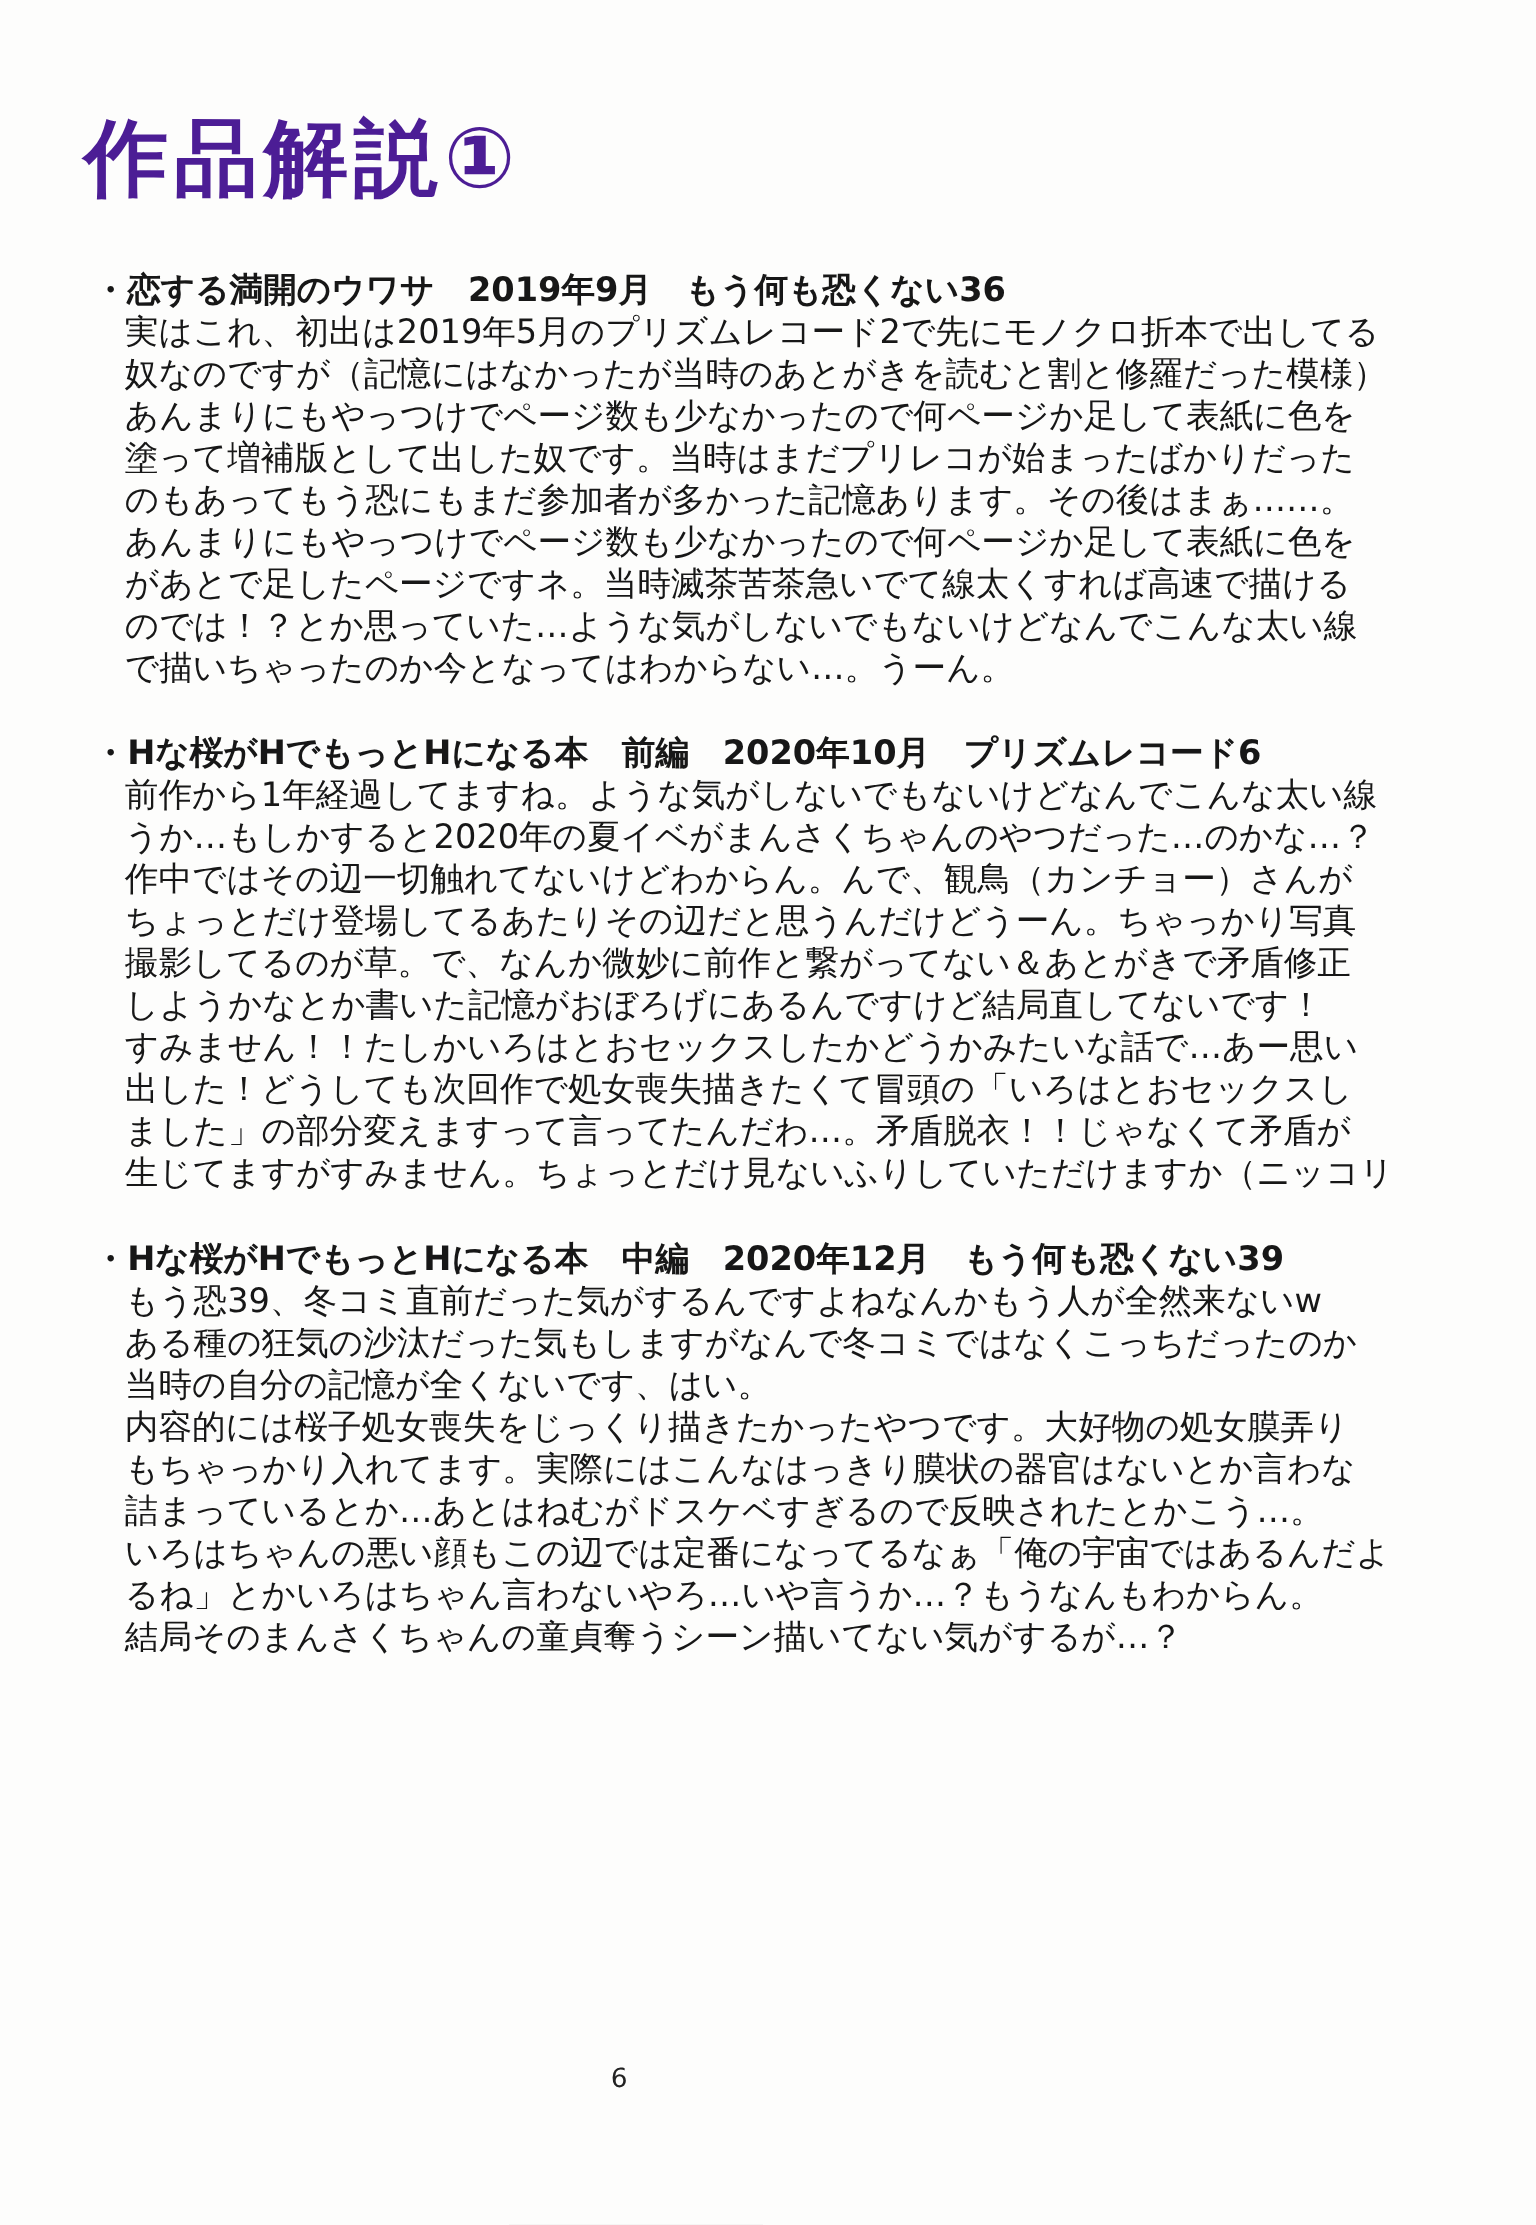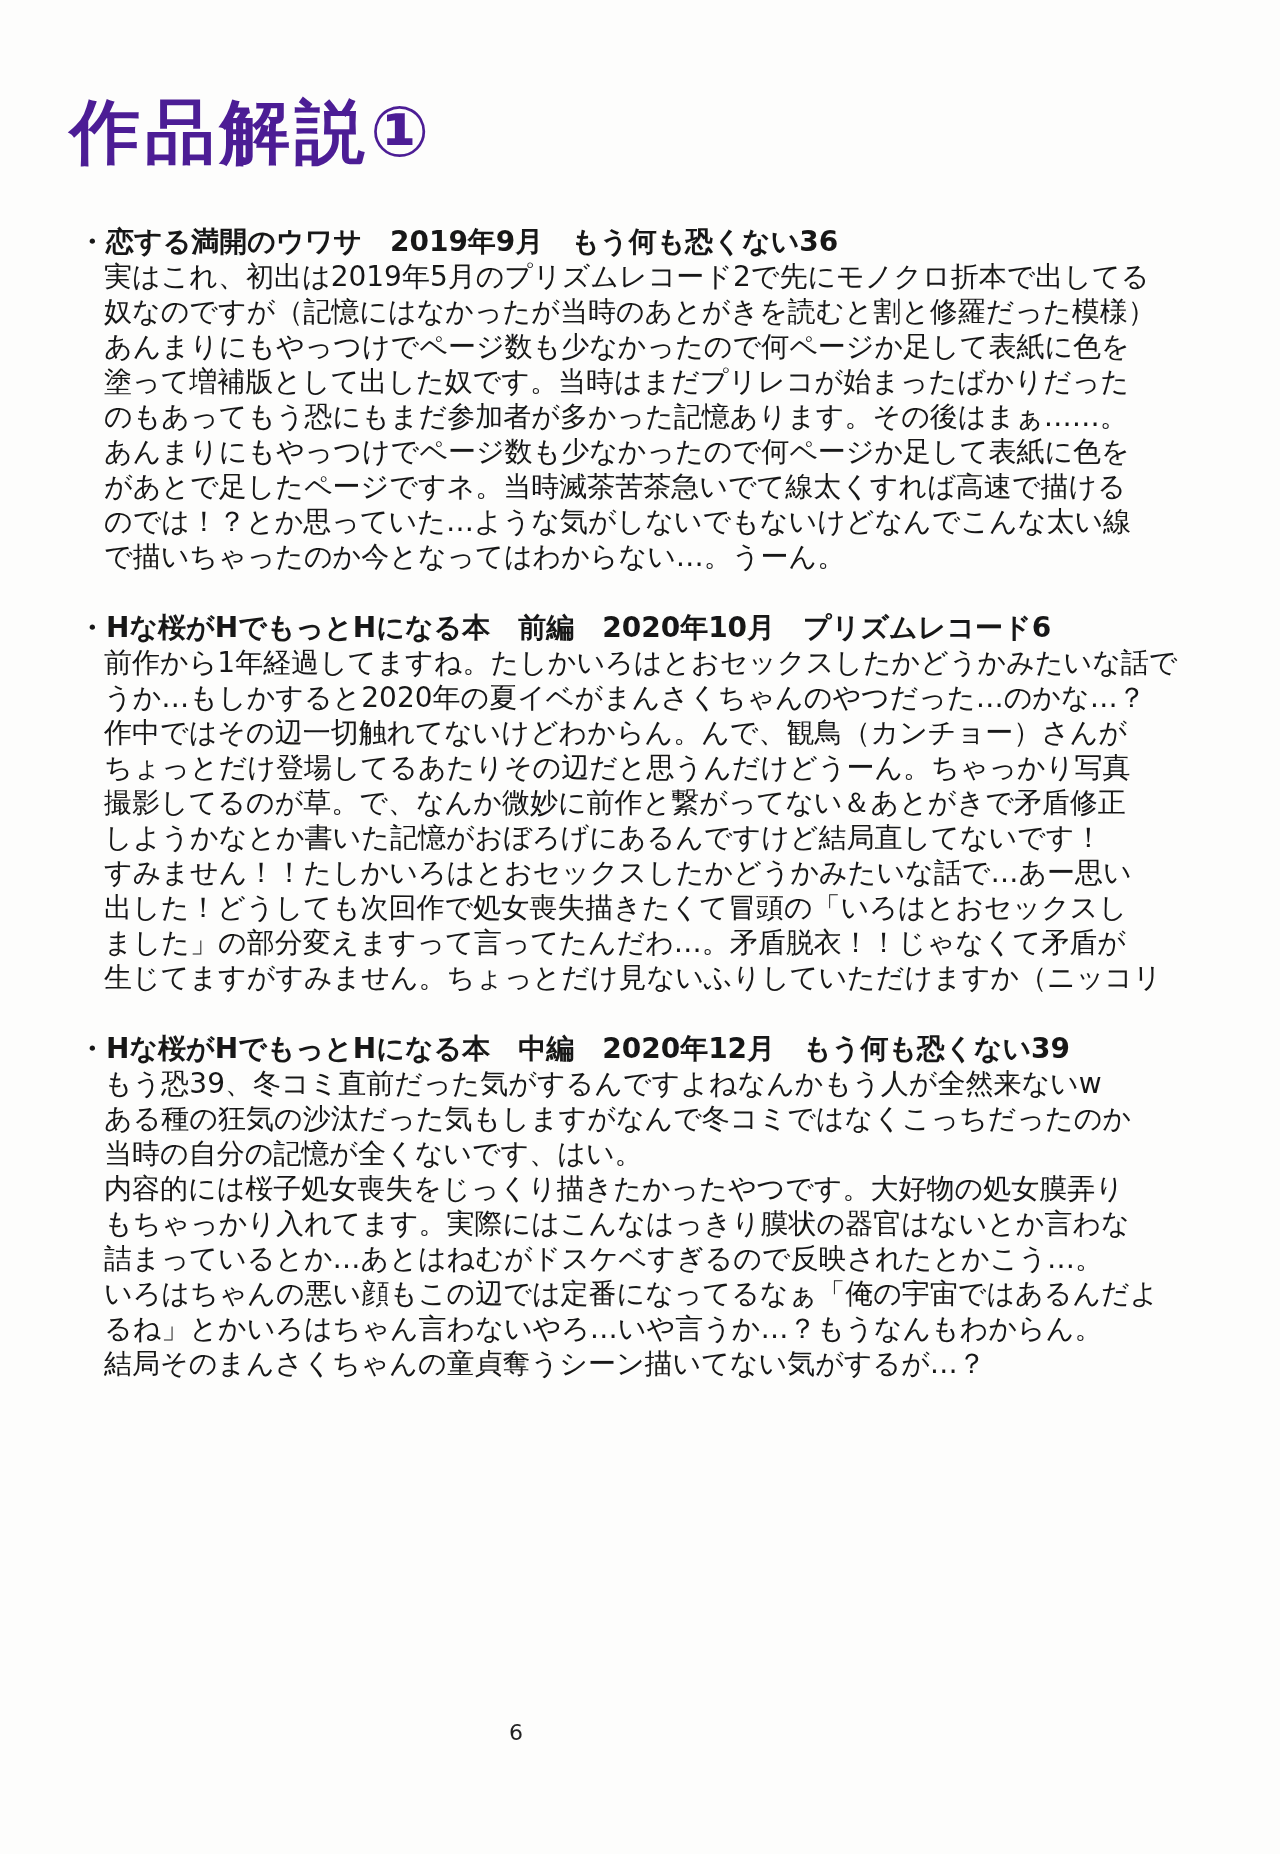--- a/index.html
+++ b/index.html
@@ -62,21 +62,21 @@
       <div class="text-line">塗って増補版として出した奴です。当時はまだプリレコが始まったばかりだった</div>
       <div class="text-line">のもあってもう恐にもまだ参加者が多かった記憶あります。その後はまぁ……。</div>
       <div class="text-line">あんまりにもやっつけでページ数も少なかったので何ページか足して表紙に色を</div>
       <div class="text-line">があとで足したページですネ。当時滅茶苦茶急いでて線太くすれば高速で描ける</div>
       <div class="text-line">のでは！？とか思っていた…ような気がしないでもないけどなんでこんな太い線</div>
       <div class="text-line">で描いちゃったのか今となってはわからない…。うーん。</div>
     </div>
 
     <div class="section">
       <div class="heading-line">・Hな桜がHでもっとHになる本　前編　2020年10月　プリズムレコード6</div>
-      <div class="text-line">前作から1年経過してますね。たしかいろはとおセックスしたかどうかみたいな話で</div>
+      <div class="text-line">前作から1年経過してますね。ような気がしないでもないけどなんでこんな太い線</div>
       <div class="text-line">うか…もしかすると2020年の夏イベがまんさくちゃんのやつだった…のかな…？</div>
       <div class="text-line">作中ではその辺一切触れてないけどわからん。んで、観鳥（カンチョー）さんが</div>
       <div class="text-line">ちょっとだけ登場してるあたりその辺だと思うんだけどうーん。ちゃっかり写真</div>
       <div class="text-line">撮影してるのが草。で、なんか微妙に前作と繋がってない＆あとがきで矛盾修正</div>
       <div class="text-line">しようかなとか書いた記憶がおぼろげにあるんですけど結局直してないです！</div>
       <div class="text-line">すみません！！たしかいろはとおセックスしたかどうかみたいな話で…あー思い</div>
       <div class="text-line">出した！どうしても次回作で処女喪失描きたくて冒頭の「いろはとおセックスし</div>
       <div class="text-line">ました」の部分変えますって言ってたんだわ…。矛盾脱衣！！じゃなくて矛盾が</div>
       <div class="text-line">生じてますがすみません。ちょっとだけ見ないふりしていただけますか（ニッコリ</div>
     </div>

